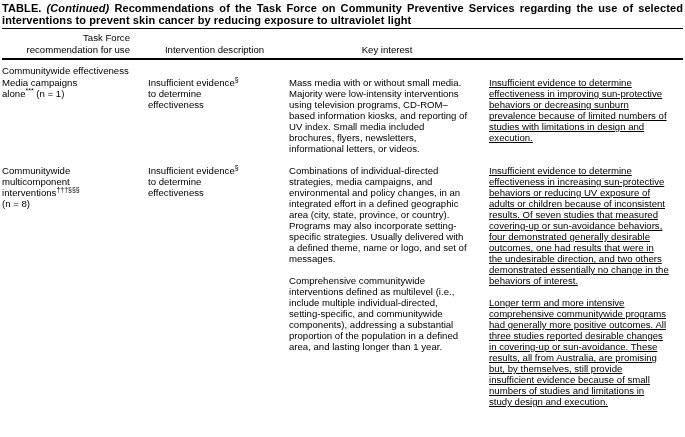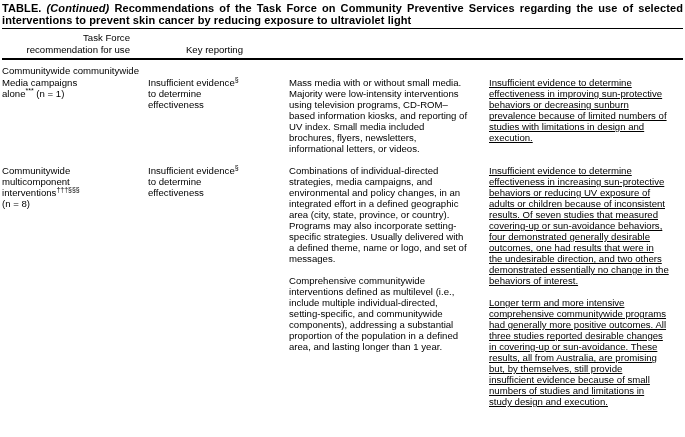--- a/index.html
+++ b/index.html
@@ -65,26 +65,27 @@
 </style>
 </head>
 <body>
 
 <div class="page">
 
   <div class="title"><span>TABLE.</span> <span class="cont">(Continued)</span> <span>Recommendations of the Task Force on Community Preventive Services regarding the use of selected interventions to prevent skin cancer by reducing exposure to ultraviolet light</span></div>
 
   <div class="thead grid">
     <div class="hc h2"><span class="hinner">Task Force recommendation for use</span></div>
-    <div class="hc h4">Key reporting</div>
+    <div class="hc h3">Intervention description</div>
+    <div class="hc h4">Key interest</div>
   </div>
 
   <div class="tbody">
 
-    <div class="section">Communitywide communitywide</div>
+    <div class="section">Communitywide effectiveness</div>
 
     <div class="row grid">
       <div class="cell c1">
         <span>Media campaigns alone</span><sup>***</sup> <span>(n = 1)</span>
       </div>
       <div class="cell c2">
         <span>Insufficient evidence</span><sup>§</sup> <span>to determine effectiveness</span>
       </div>
       <div class="cell c3">
         <p>Mass media with or without small media. Majority were low-intensity interventions using television programs, CD-ROM–based information kiosks, and reporting of UV index. Small media included brochures, flyers, newsletters, informational letters, or videos.</p>

